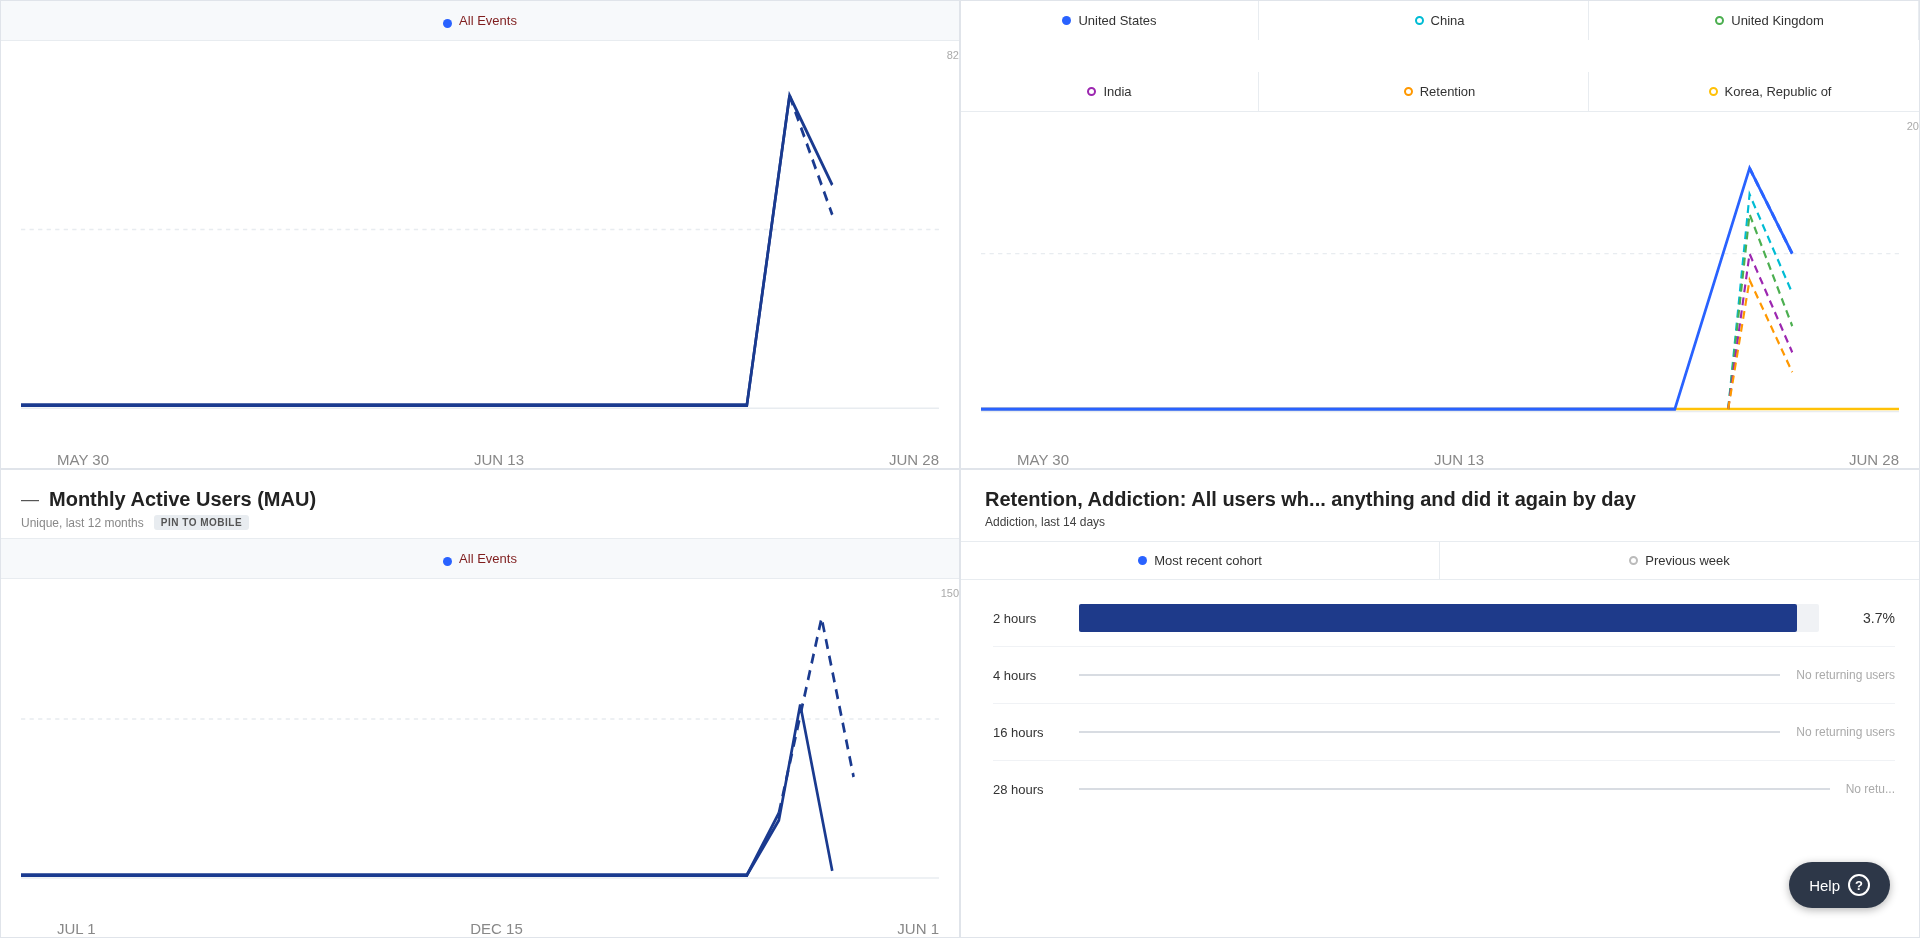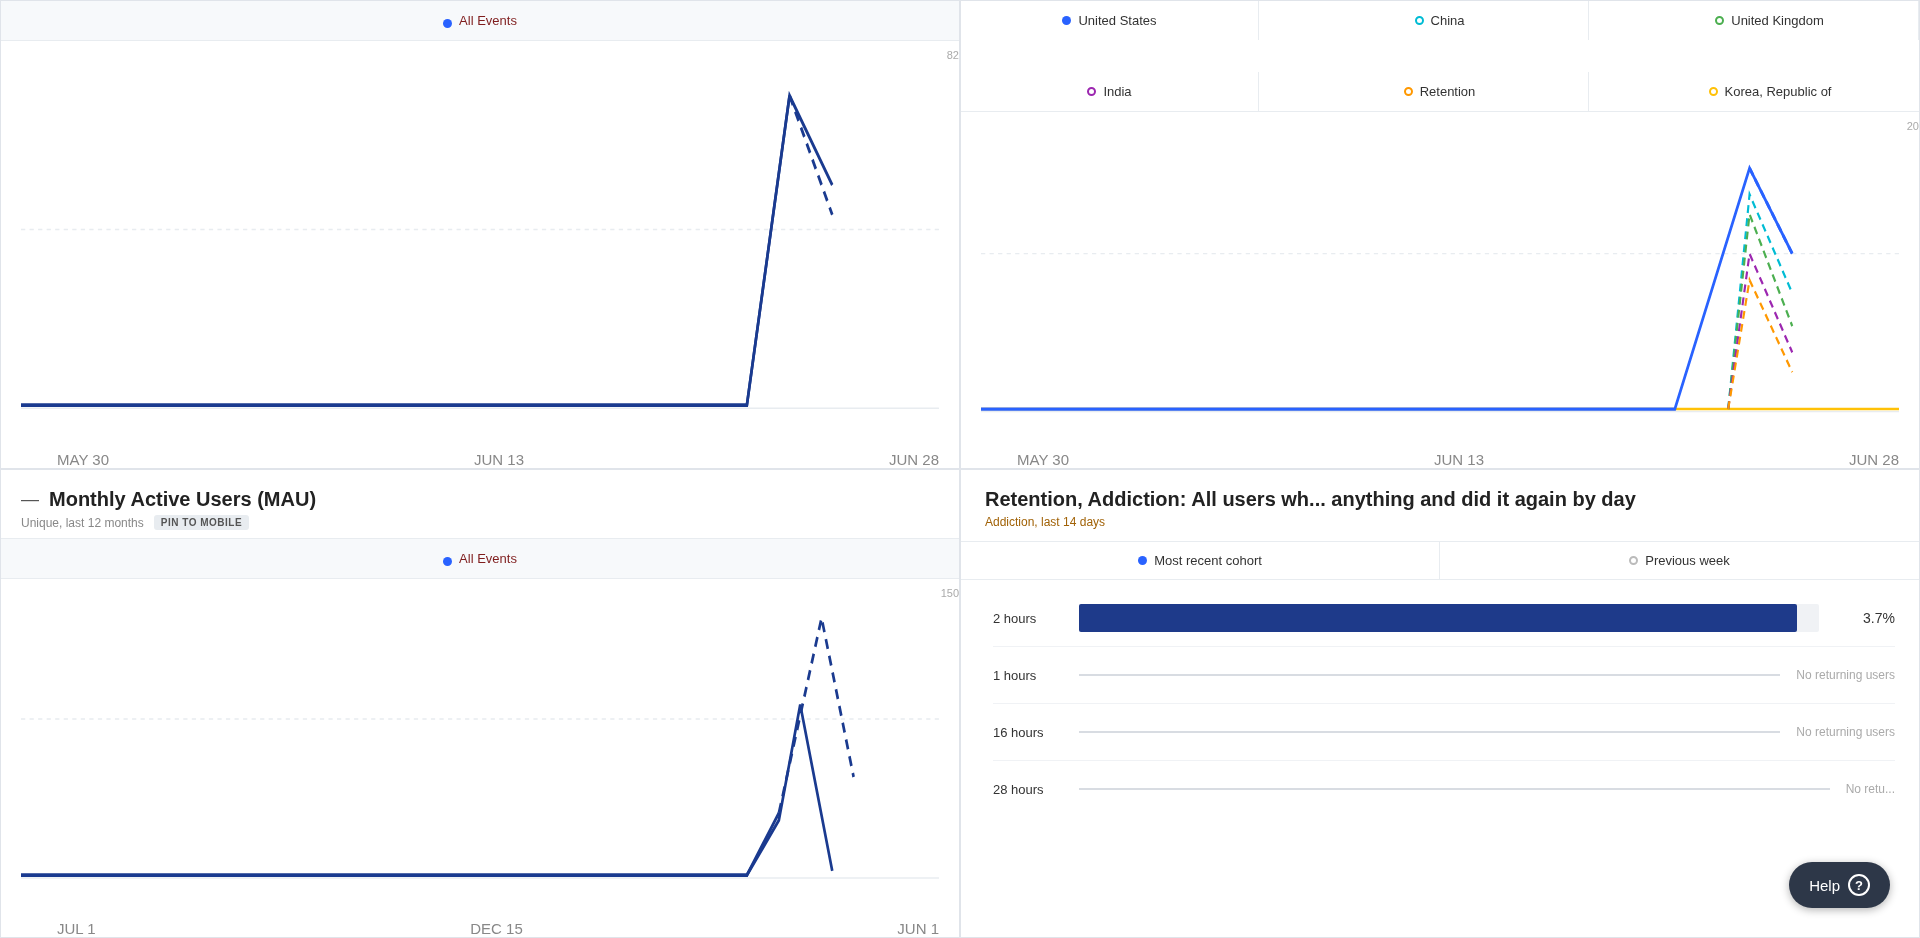--- a/index.html
+++ b/index.html
@@ -128,21 +128,21 @@
     .retention-title-section {
       padding: 18px 24px 8px 24px;
     }
     .retention-title {
       font-size: 20px;
       font-weight: 600;
       color: #222;
     }
     .retention-subtitle {
       font-size: 12px;
-      color: #a16207;
+      color: #404040;
       margin-top: 4px;
     }
     .retention-tabs {
       display: grid;
       grid-template-columns: 1fr 1fr;
       border-bottom: 1px solid #e8ecf0;
       border-top: 1px solid #e8ecf0;
       margin-top: 4px;
     }
     .retention-tab {
@@ -405,21 +405,21 @@
       <div class="retention-row">
         <span class="row-label">2 hours</span>
         <div class="bar-container">
           <div class="bar-bg"></div>
           <div class="bar-fill" style="width:97%;"></div>
         </div>
         <span class="row-value">3.7%</span>
       </div>
 
       <div class="retention-row">
-        <span class="row-label">1 hours</span>
+        <span class="row-label">4 hours</span>
         <div class="bar-container">
           <div class="bar-line"></div>
         </div>
         <span class="no-users-text">No returning users</span>
       </div>
 
       <div class="retention-row">
         <span class="row-label">16 hours</span>
         <div class="bar-container">
           <div class="bar-line"></div>

